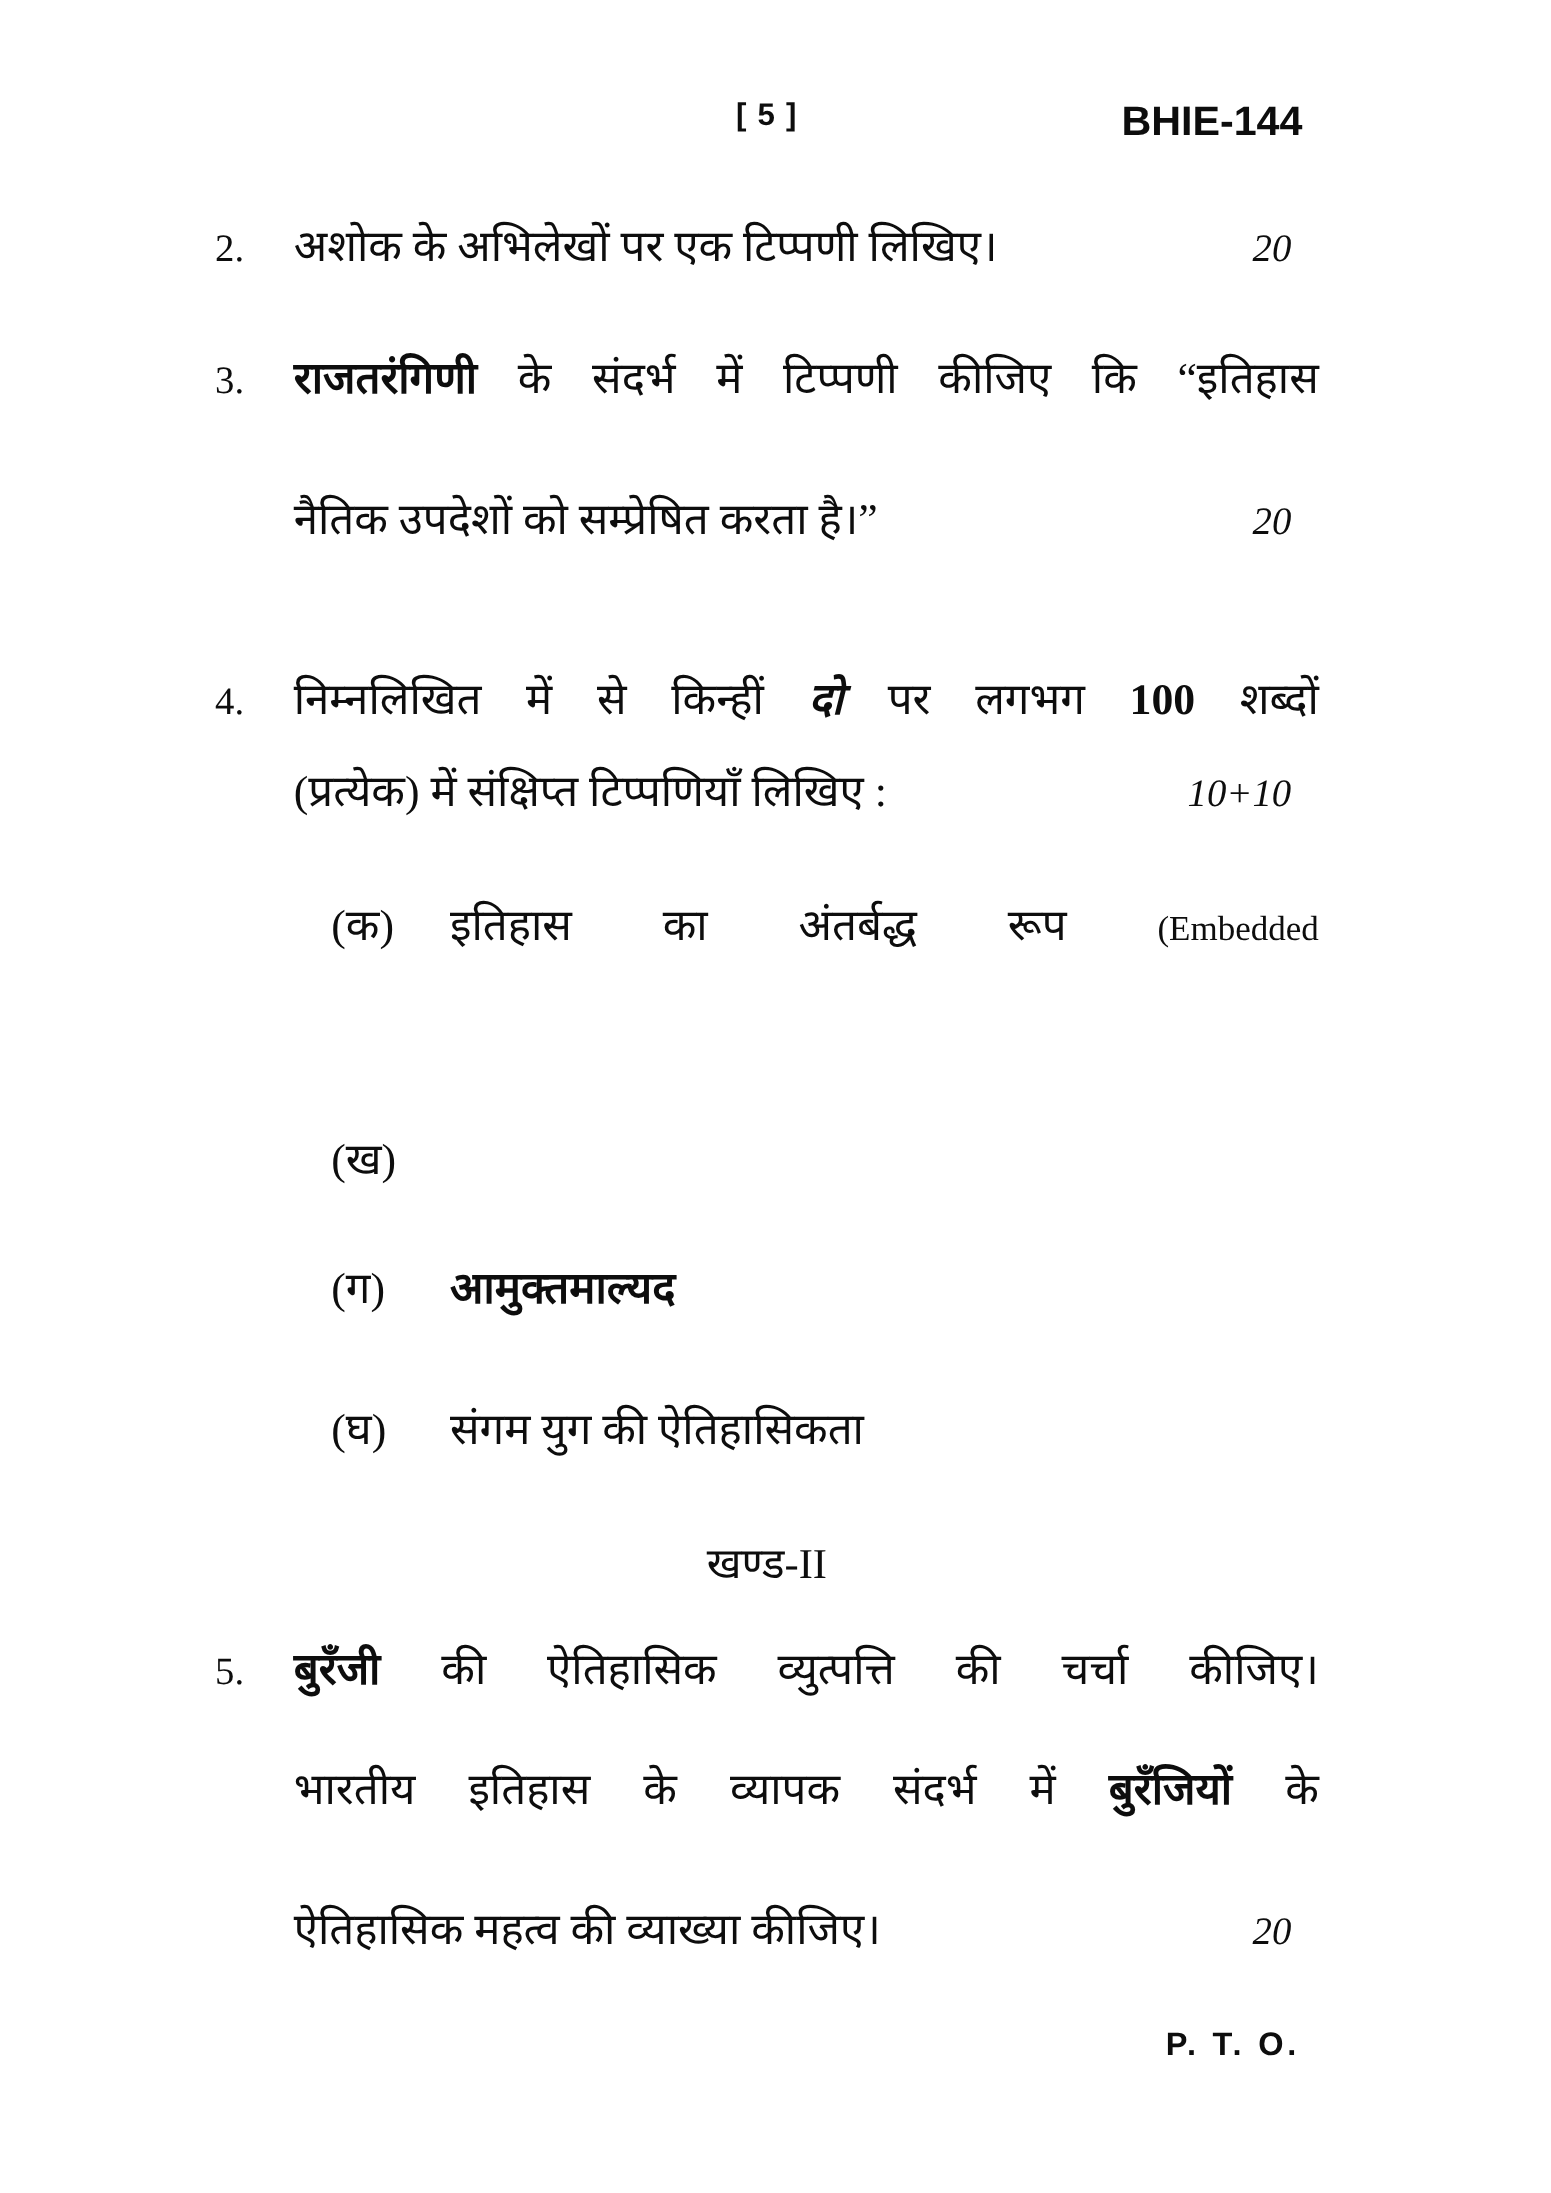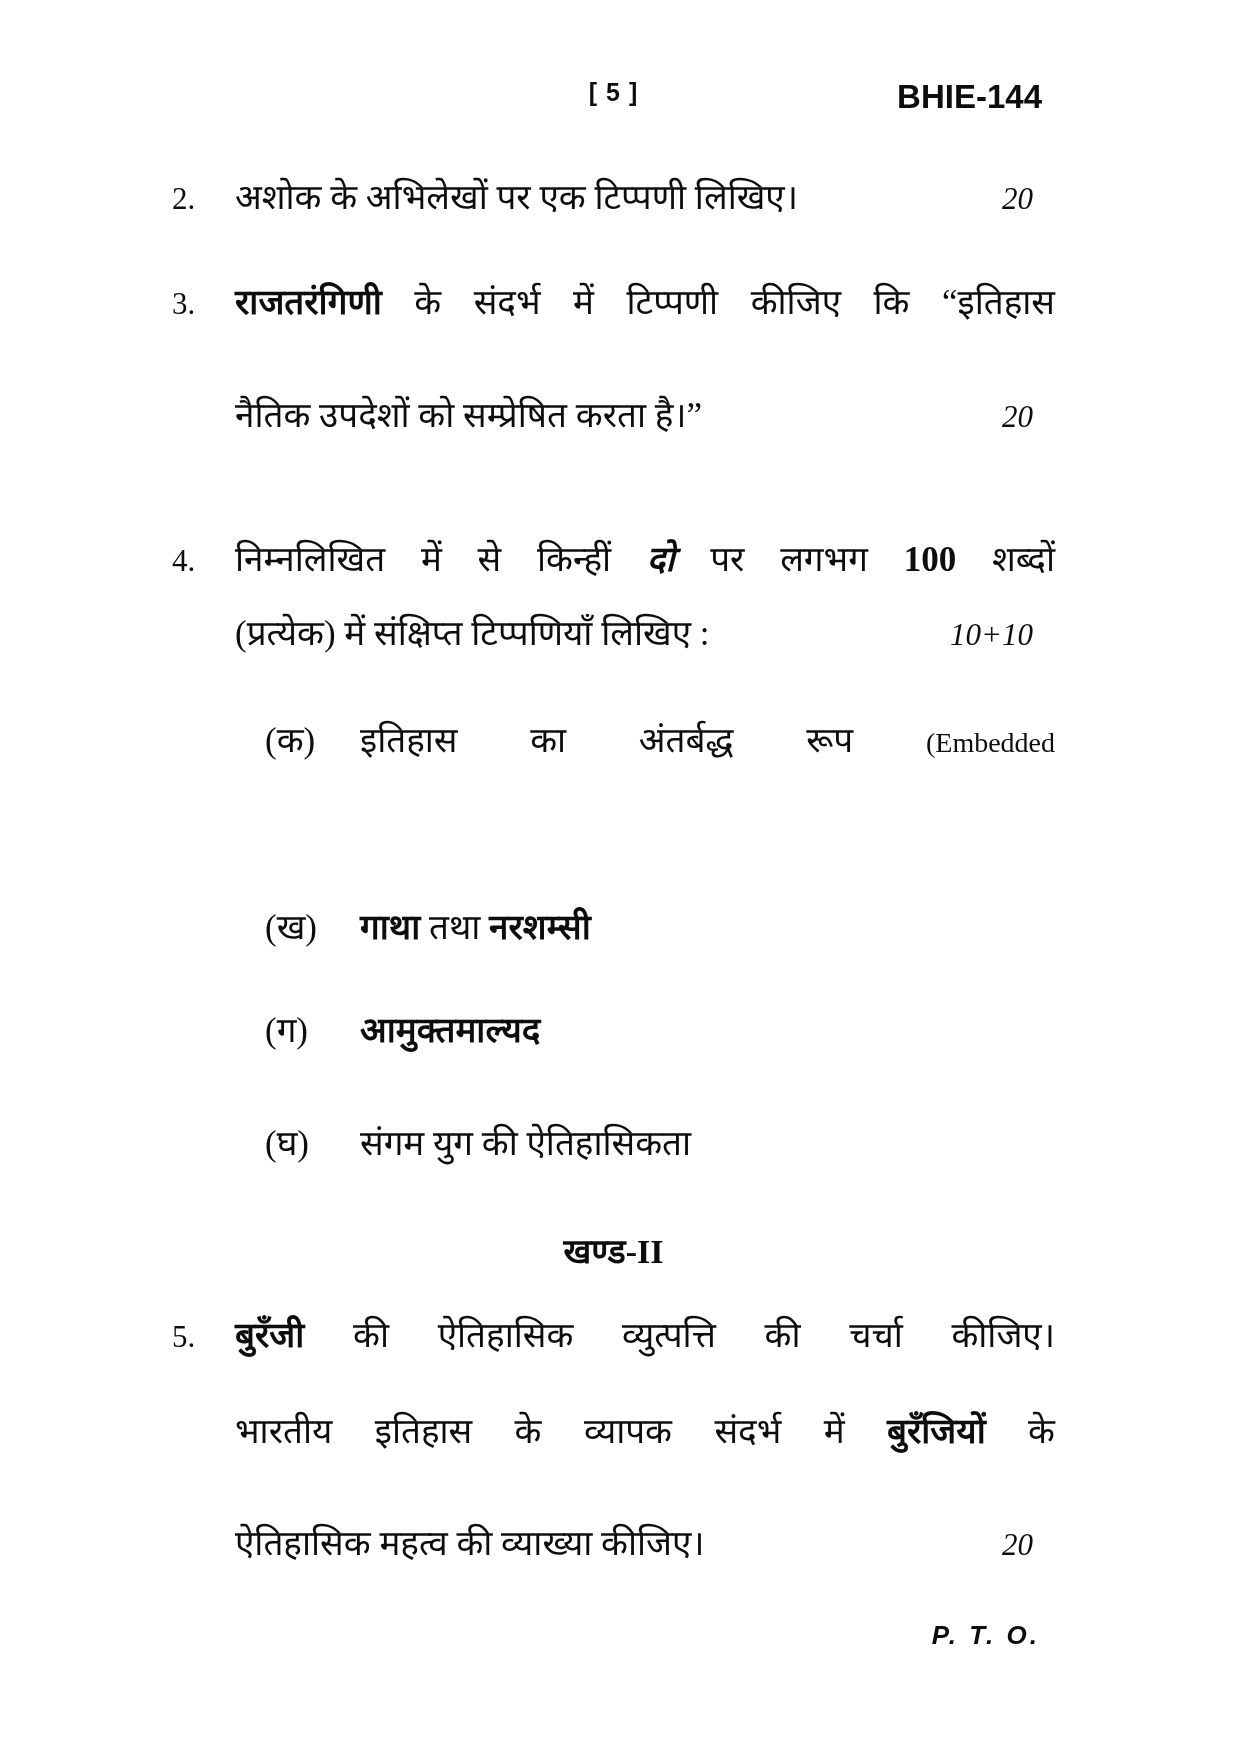--- a/index.html
+++ b/index.html
@@ -28,23 +28,23 @@
   .qmarks { flex: none; margin-left: auto; padding-left: 24px; padding-right: 22px; font-style: italic; }
 
   .header-row { position: absolute; left: 172px; right: 186px; top: 78px; height: 40px; }
   .page-number { position: absolute; left: 0; right: 0; text-align: center; font-size: 25px; letter-spacing: 1px; }
   .paper-code { position: absolute; right: 13px; top: 0; font-size: 33px; }
 
   .subitem { position: absolute; left: 265px; right: 186px; display: flex; align-items: baseline; }
   .submarker { flex: none; width: 95px; }
   .subtext { flex: 1; }
 
-  .section-heading { position: absolute; left: 172px; right: 186px; text-align: center; font-weight: bold; font-size: 34px; }
+  .section-heading { position: absolute; left: 172px; right: 186px; text-align: center; font-weight: normal; font-size: 34px; }
 
-  .footer-pto { position: absolute; top: 1620px; right: 201px; font-size: 26px; letter-spacing: 3px; font-style: italic; }
+  .footer-pto { position: absolute; top: 1620px; right: 201px; font-size: 26px; letter-spacing: 3px; }
 </style>
 </head>
 <body>
 
 <div class="page">
 
   <div class="header-row">
     <span class="page-number sansbold">[ 5 ]</span>
     <span class="paper-code sansbold">BHIE-144</span>
   </div>
@@ -76,21 +76,20 @@
   </div>
 
   <div class="subitem" style="top:715px">
     <span class="submarker hindi">(क)</span>
     <span class="subtext hindi fill"><span>इतिहास का अंतर्बद्ध रूप</span> <span class="latin">(Embedded</span></span>
   </div>
 
 
   <div class="subitem" style="top:902px">
     <span class="submarker hindi">(ख)</span>
-    <span class="subtext hindi"><span class="b">गाथा</span> <span>तथा</span> <span class="b">नरशम्सी</span></span>
   </div>
 
   <div class="subitem" style="top:1005px">
     <span class="submarker hindi">(ग)</span>
     <span class="subtext hindi b">आमुक्तमाल्यद</span>
   </div>
 
   <div class="subitem" style="top:1118px">
     <span class="submarker hindi">(घ)</span>
     <span class="subtext hindi">संगम युग की ऐतिहासिकता</span>

